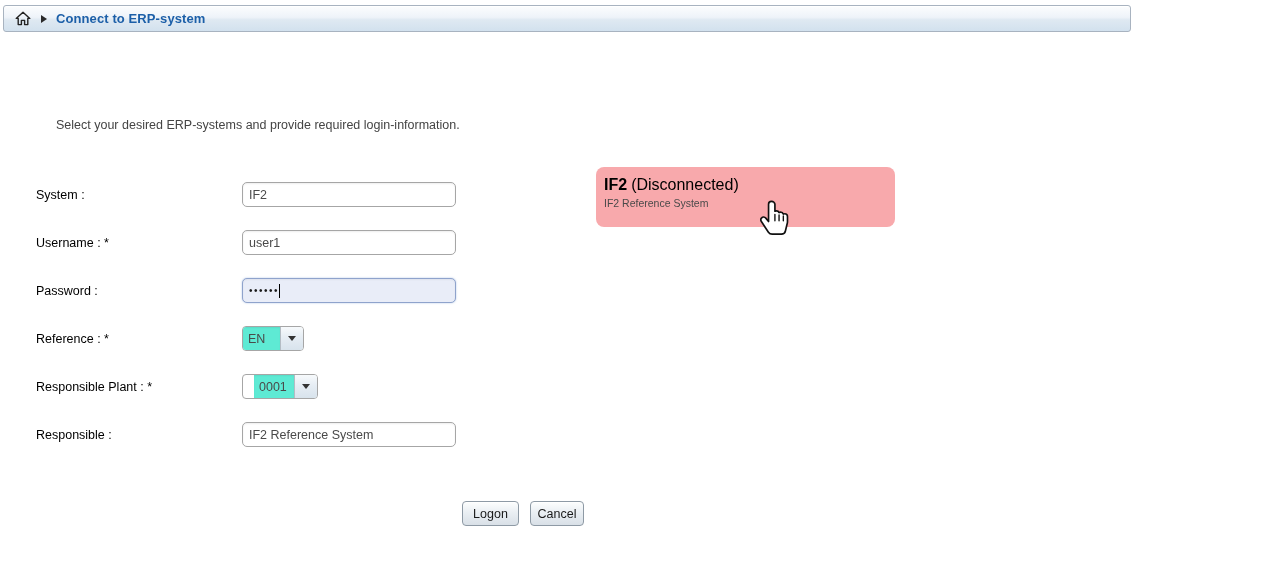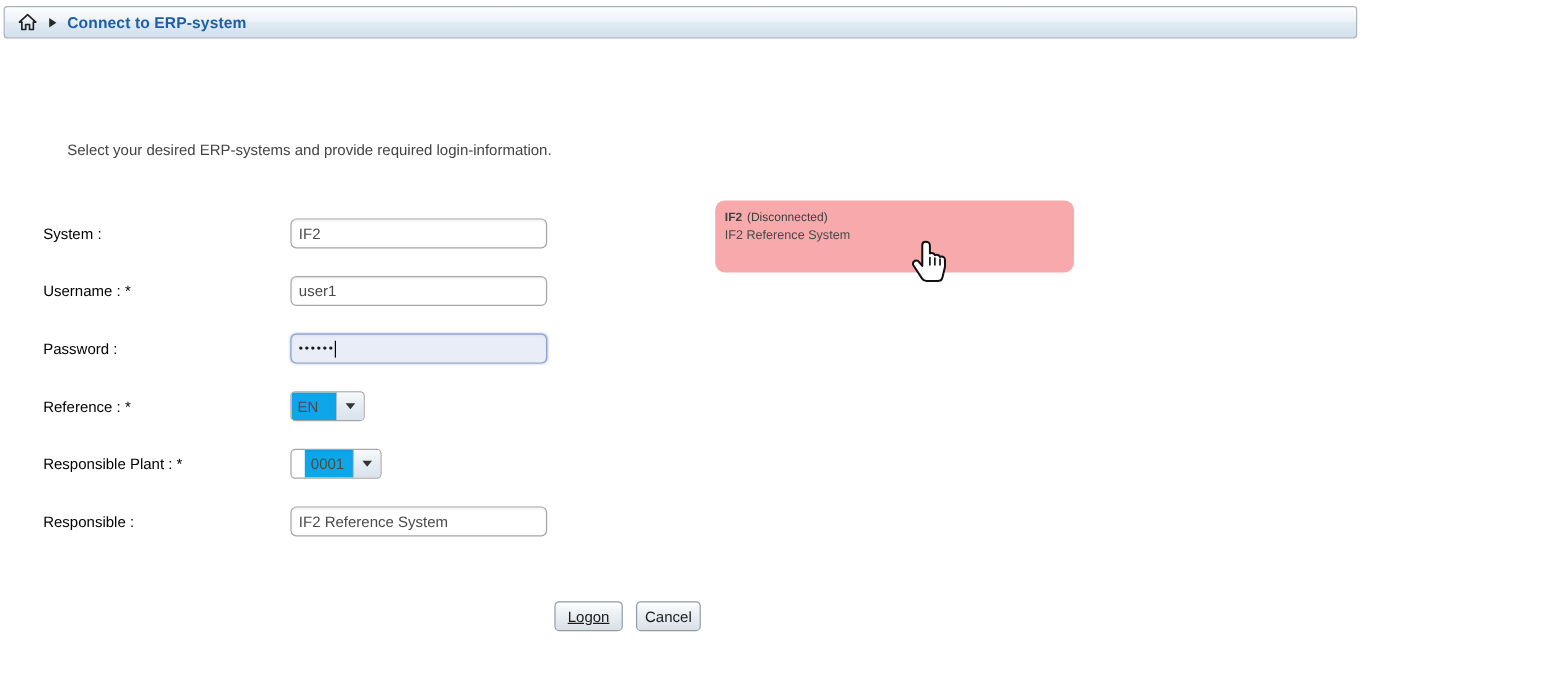--- a/index.html
+++ b/index.html
@@ -48,21 +48,21 @@
   .pw-dots{font-size:10px;letter-spacing:1.5px;color:#1a1a1a;line-height:25px;}
   .caret{width:1px;height:14px;background:#000;margin-left:0px;}
 
   .combo{
     box-sizing:border-box;height:25px;
     border:1px solid #a6a6a6;border-radius:4px;overflow:hidden;
     display:flex;background:#fff;cursor:default;
   }
   .combo-text{
     flex:1;display:flex;align-items:center;padding-left:5px;
-    font-size:12.5px;color:#4a4a4a;background:#0ea5e9;
+    font-size:12.5px;color:#4a4a4a;background:#5eead4;
     border-right:1px solid #b4bcc4;
     box-shadow:inset 0 1px 2px rgba(0,0,0,.06);
   }
   .combo-btn{
     width:22px;flex-shrink:0;display:flex;align-items:center;justify-content:center;
     background:linear-gradient(#f7fafc,#e6edf4 45%,#d8e3ec);
   }
   .arrow-down{
     width:0;height:0;
     border-top:5px solid #333;
@@ -70,37 +70,37 @@
   }
   .combo-lang{width:62px;}
   .combo-plant{width:76px;padding-left:11px;}
 
   
   .status-card{
     position:absolute;left:596px;top:167px;width:299px;height:60px;
     box-sizing:border-box;border-radius:8px;
     padding:9px 10px 0 8px;cursor:pointer;
   }
-  .status-title{font-size:10px;color:#404040;}
+  .status-title{font-size:16px;color:#000000;}
   .status-sys{font-weight:bold;}
   .status-state{margin-left:4px;}
   .status-desc{font-size:10.5px;color:#4a4a4a;margin-top:3px;}
   .hand-cursor{position:absolute;left:164px;top:33px;pointer-events:none;}
 
   
   .btn{
     position:absolute;top:501px;height:25px;box-sizing:border-box;
     display:flex;align-items:center;justify-content:center;
     background:linear-gradient(#fdfefe,#eaeff3 45%,#d9e0e7);
     border:1px solid #8e9aa5;border-radius:4px;
     font-size:12.5px;color:#1a1a1a;cursor:pointer;
     box-shadow:inset 0 1px 0 rgba(255,255,255,.85);
     font-family:"Liberation Sans", sans-serif;
   }
-  .btn-logon{left:462px;width:57px;text-decoration:underline;}
+  .btn-logon{left:462px;width:57px;}
   .btn-cancel{left:530px;width:54px;}
 </style>
 </head>
 <body>
 
 <div class="crumbbar">
   <span class="home-btn">
     <svg width="16" height="15" viewBox="0 0 16 15">
       <path d="M8 1.2 L1.2 7.4 L3.2 7.4 L3.2 13.6 L6.4 13.6 L6.4 9.4 L9.6 9.4 L9.6 13.6 L12.8 13.6 L12.8 7.4 L14.8 7.4 Z" fill="none" stroke="#222" stroke-width="1.4" stroke-linejoin="round"></path>
     </svg>

